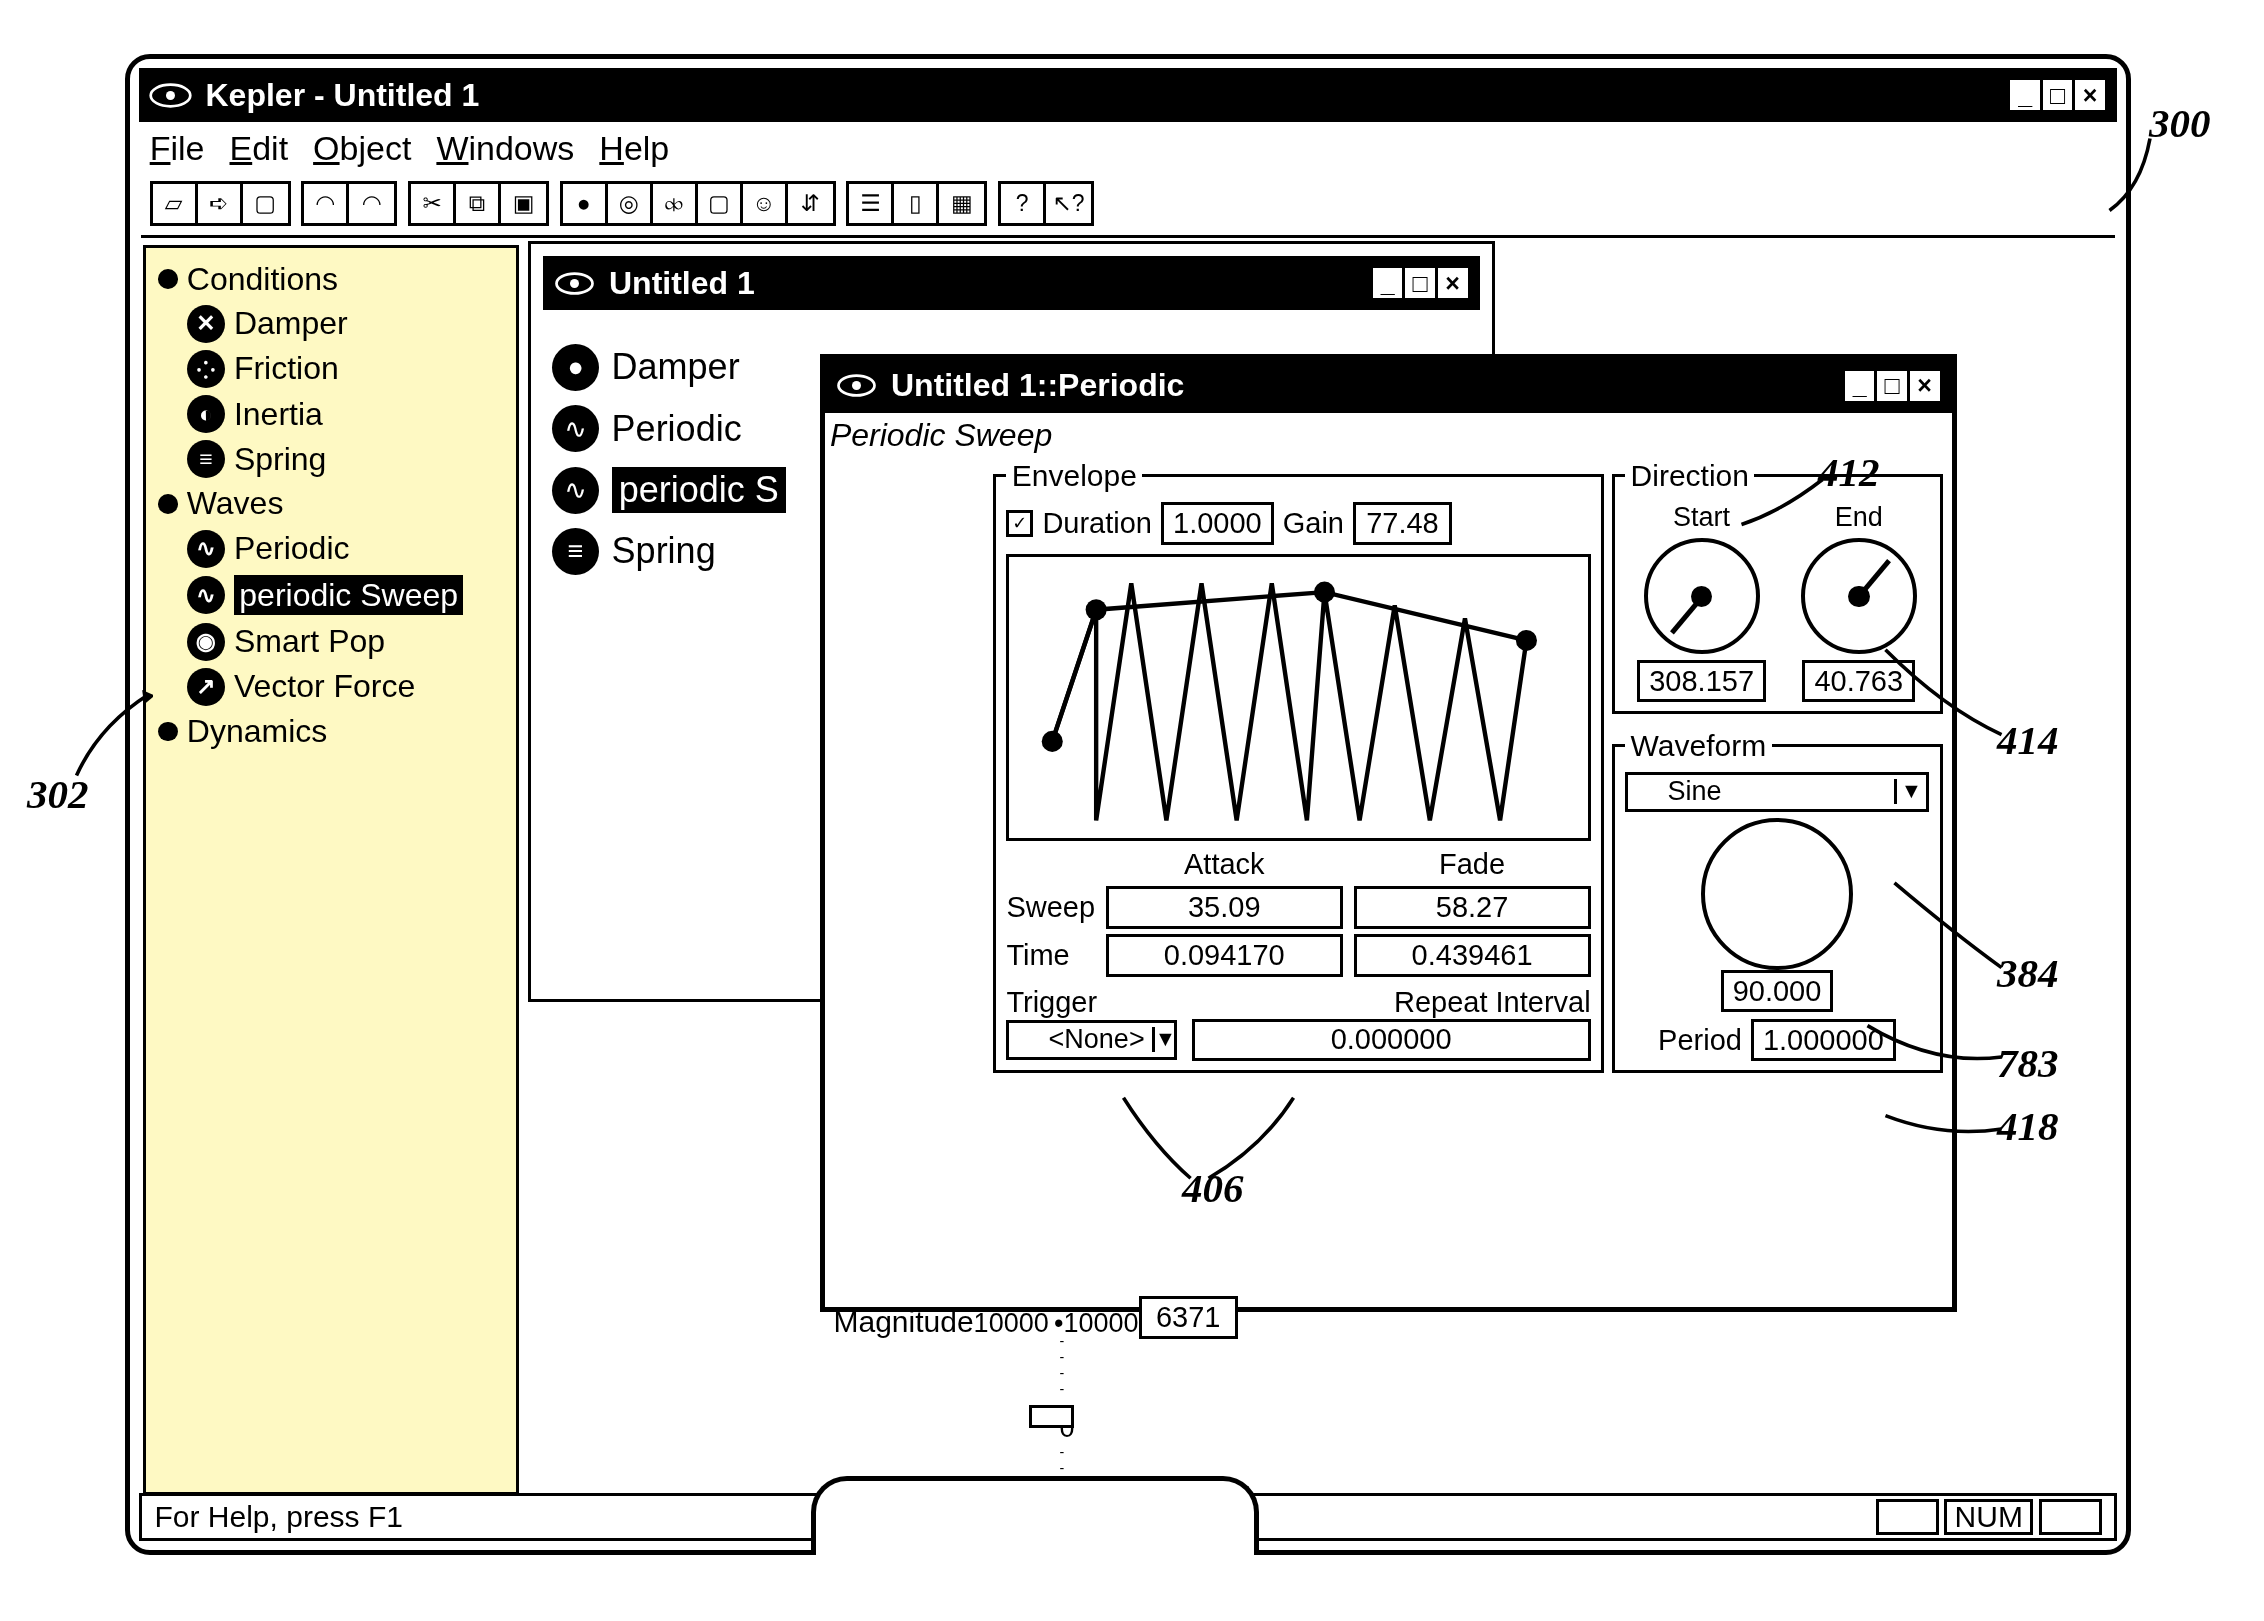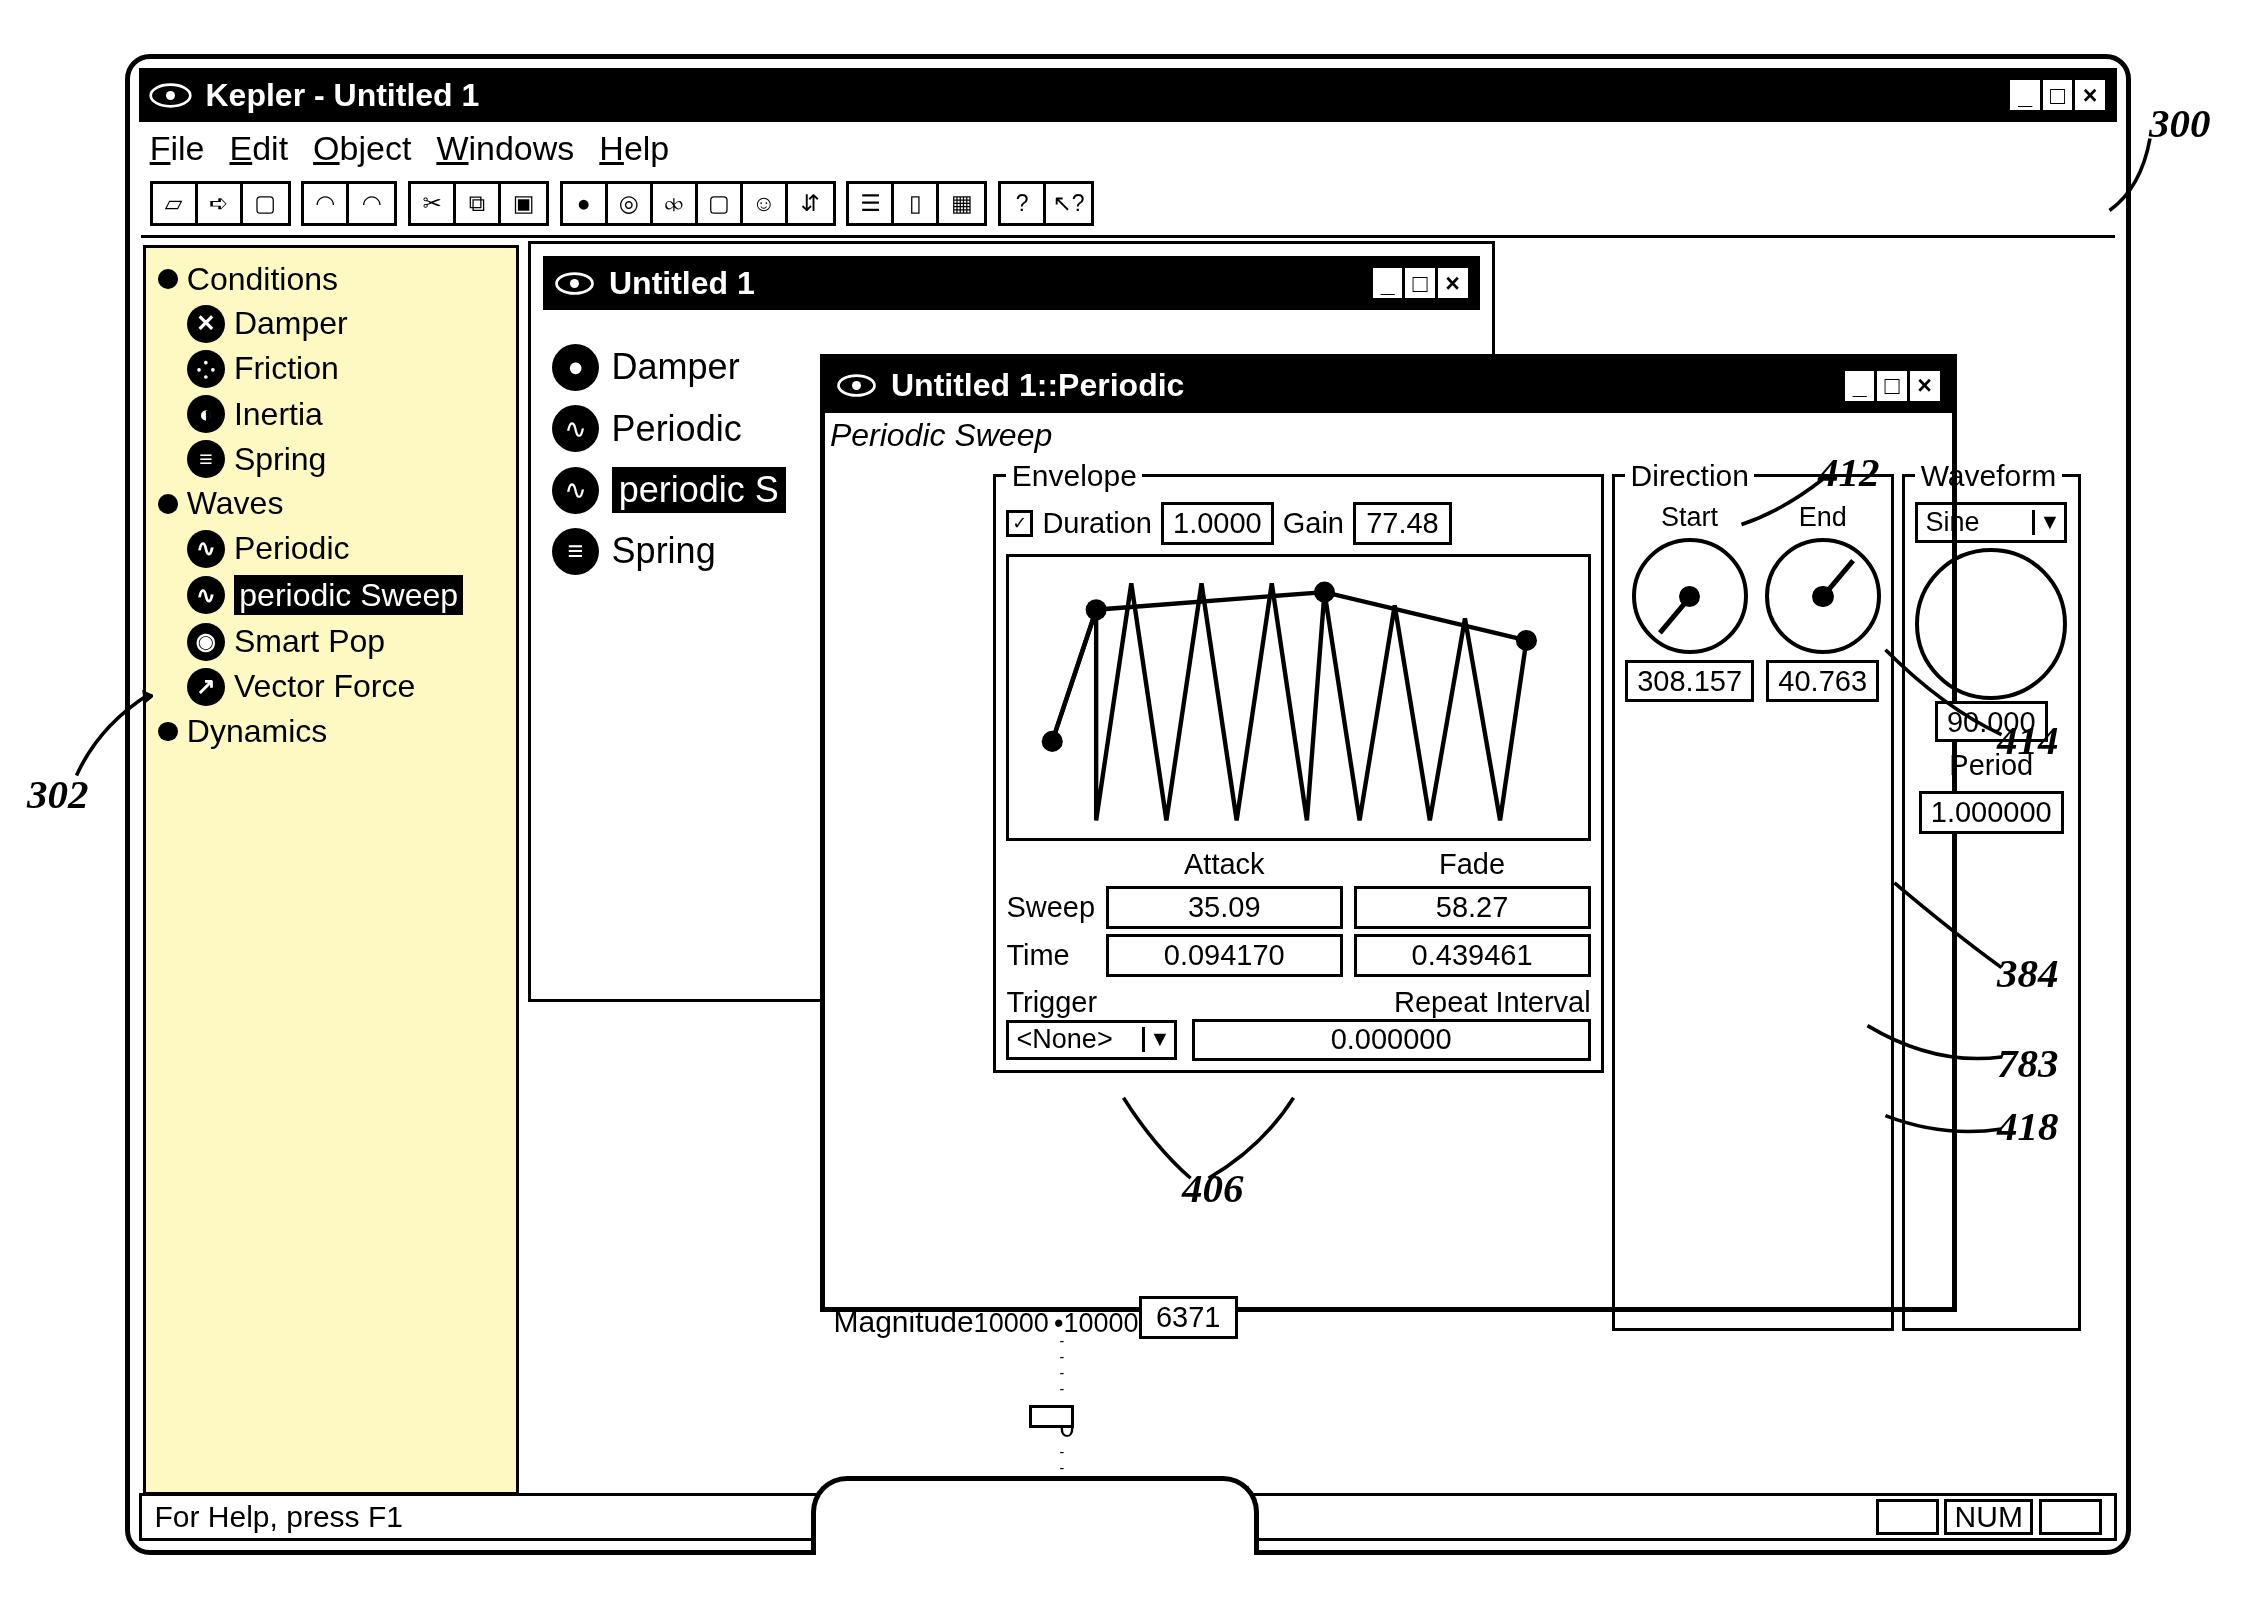--- a/index.html
+++ b/index.html
@@ -53,25 +53,25 @@
 
 .envcol { flex: 1; }
 fieldset { border:3.6px solid #000; padding: 9px 10.7px; margin-bottom:7.2px;}
 legend { font-size:30px; padding:0 5.4px; }
 .row { display:flex; align-items:center; gap:9px; font-size:29px; flex-wrap:wrap;}
 .chk { width:27px; height:27px; border:3.6px solid #000; display:inline-flex; align-items:center;justify-content:center;font-size:18px;}
 .graph { border:3.6px solid #000; height:287px; margin-top:9px; position:relative; overflow:hidden;}
 .attfade { margin-top:7.2px;}
 .grid2 { display:grid; grid-template-columns: auto 1fr 1fr; gap:5.4px 10.7px; align-items:center; font-size:29px;}
 .colhdr{text-align:center;}
-.sel-box{border:3.6px solid #000; display:flex; align-items:center;}
+.sel-box{border:3.6px solid #000; display:flex; align-items:center;padding-left:32px;}
 .sel-box .v{flex:1; padding:1.8px 7.2px; font-size:27px;}
 .sel-box .ar{width:32px; border-left:3.6px solid #000; text-align:center; font-size:21.5px;}
 
-.rightcol { width: 331px; display:flex; flex-direction:row; gap:7.2px;}
+.rightcol { width: 331px; display:flex; flex-direction:column; gap:7.2px;}
 .dialswrap{display:flex; gap:10.7px; justify-content:space-around;}
 .dialbox{display:flex;flex-direction:column;align-items:center;gap:5.4px;}
 .dial{width:116px;height:116px;border:4.5px solid #000;border-radius:50%;position:relative;}
 .dial .knob{position:absolute;width:21.5px;height:21.5px;background:#000;border-radius:50%;left:calc(50% - 10.7px);top:calc(50% - 10.7px);}
 .dial .hand{position:absolute;width:47px;height:5.4px;background:#000;left:50%;top:calc(50% - 2.7px);transform-origin:0 50%;}
 .bigdial{width:152px;height:152px;border:4.5px solid #000;border-radius:50%;position:relative;margin:5.4px auto;}
 
 .statusbar { position:absolute; left:9px; right:9px; bottom:9px; height:48px; border:3.6px solid #000; display:flex; align-items:center; padding:0 12.5px; font-size:30px;}
 .statusbar .sp{flex:1;}
 .sbox{border:3.6px solid #000;height:36px;min-width:63px;margin-left:5.4px;display:flex;align-items:center;justify-content:center;padding:0 7.2px;}

